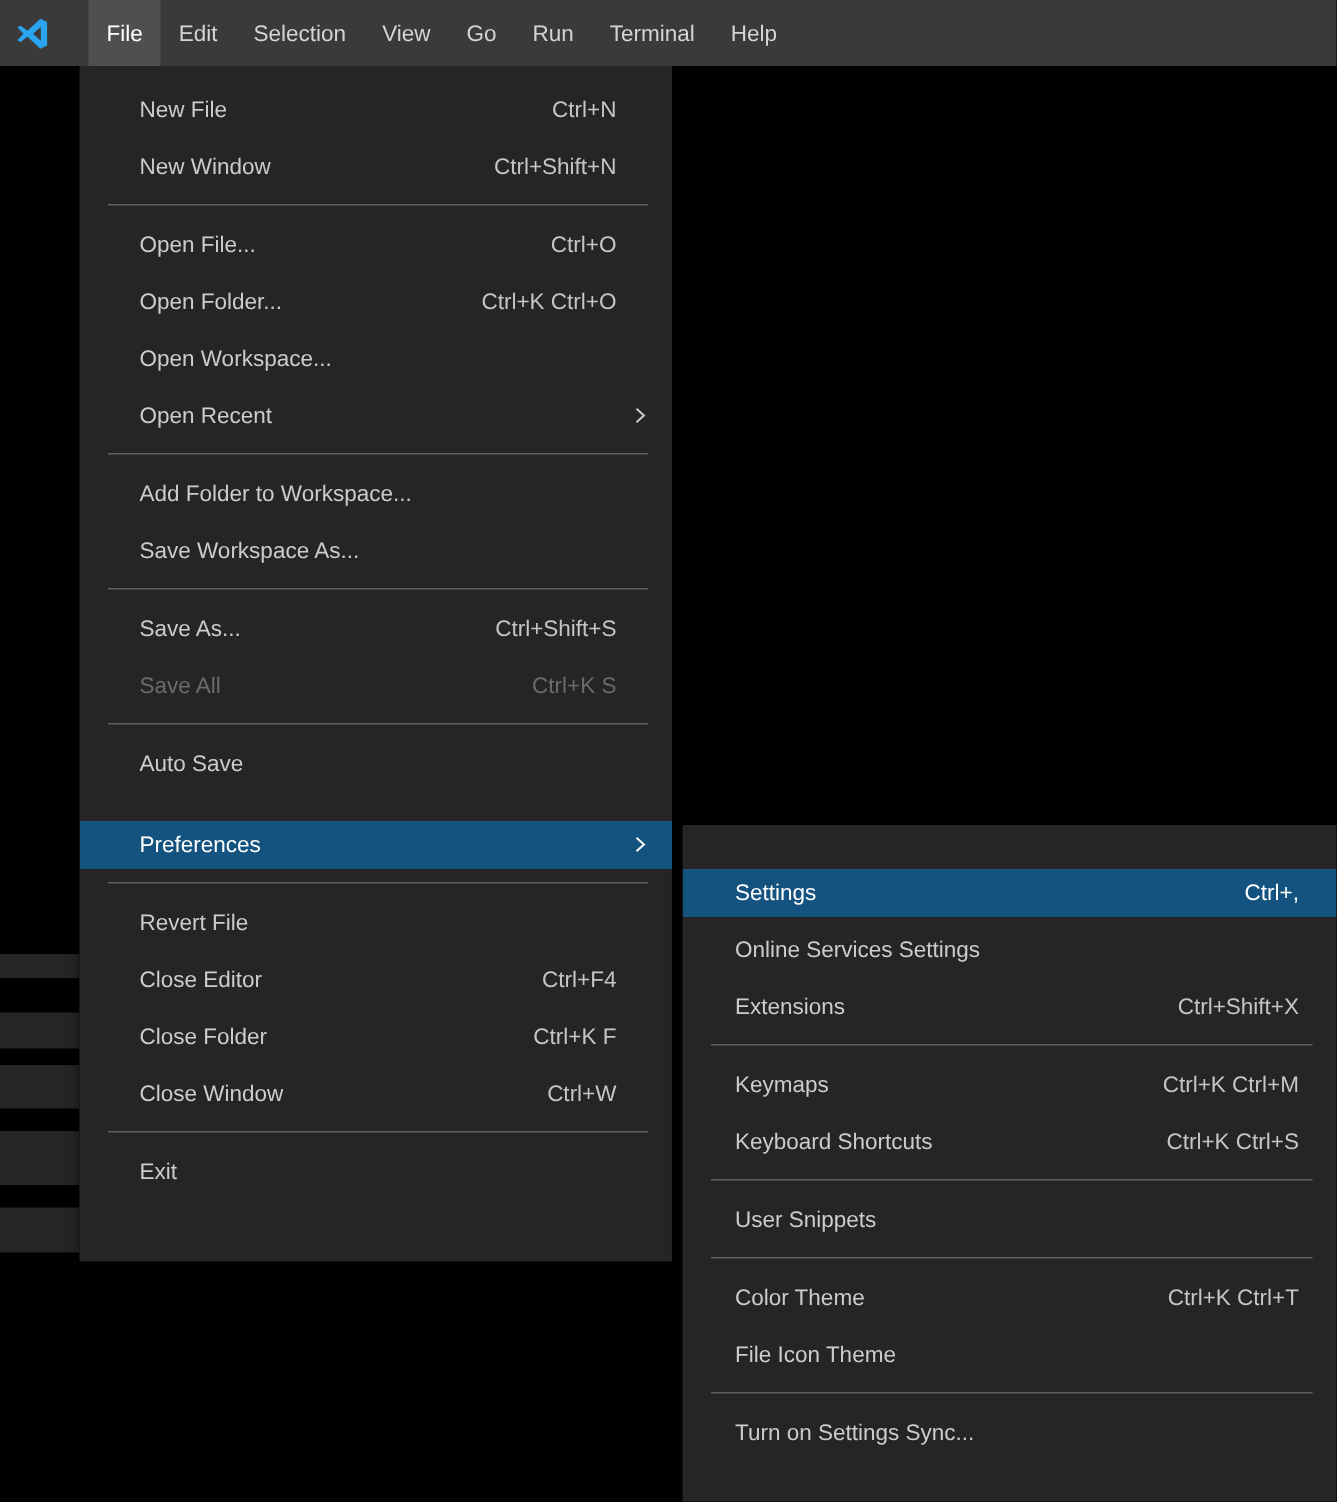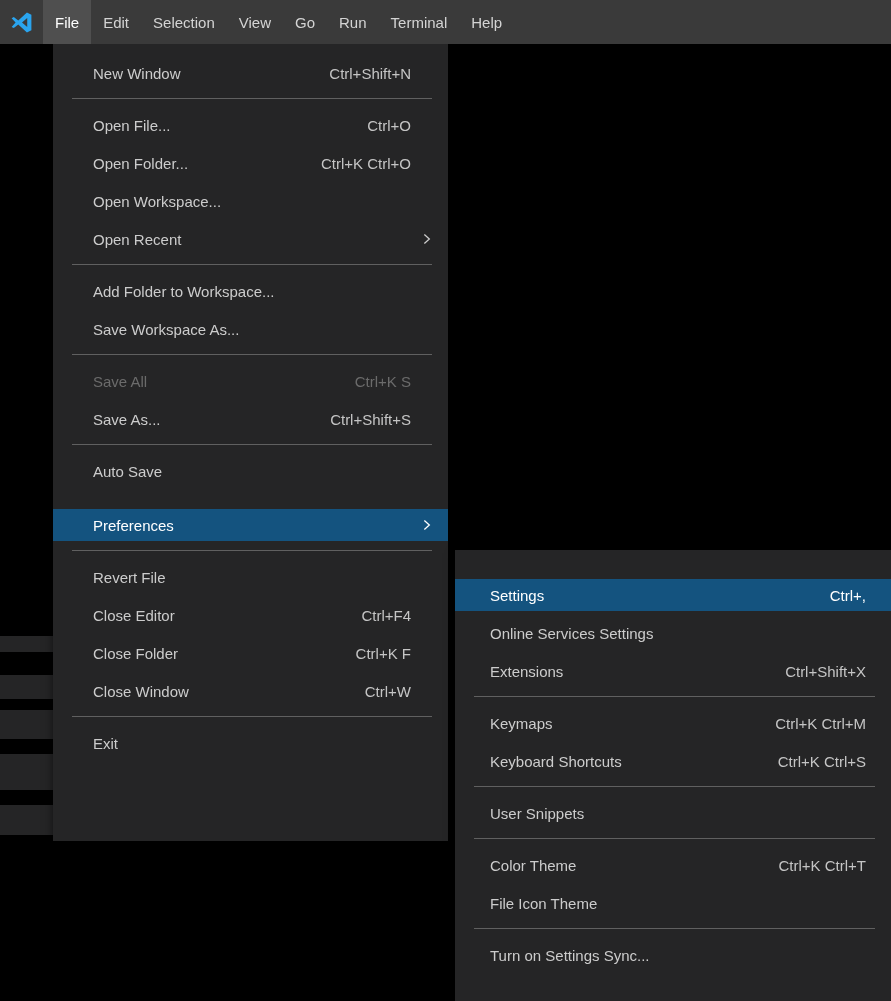--- a/index.html
+++ b/index.html
@@ -18,21 +18,21 @@
   body{
     width:891px;height:1001px;position:relative;overflow:hidden;
     background:#000;
     font-family:"Liberation Sans",sans-serif;
   }
   
   .menubar{
     position:absolute;left:0;top:0;width:891px;height:44px;
     background:var(--menubar-bg);
     display:flex;align-items:stretch;
-    color:#d4d4d4;font-size:15px;z-index:3;
+    color:#d4d4d4;font-size:15px;z-index:3;gap:16px;
   }
   .logo-box{width:43px;display:flex;align-items:center;justify-content:center;}
   .mb-item{
     padding:0 12px;display:flex;align-items:center;cursor:default;white-space:nowrap;
   }
   .mb-item.sel{background:var(--menubar-selected-bg);color:#ffffff;}
   
   .panel{
     position:absolute;background:var(--menu-bg);
     box-shadow:0 3px 9px rgba(0,0,0,.55);
@@ -93,20 +93,24 @@
 
 <div class="stripe-block">
   <div class="stripe-bar bar1"></div>
   <div class="stripe-bar bar2"></div>
   <div class="stripe-bar bar3"></div>
   <div class="stripe-bar bar4"></div>
 </div>
 
 <div class="panel" id="file-menu">
     <div class="mi">
+      <span class="lbl">New File</span>
+      <span class="sc">Ctrl+N</span>
+    </div>
+    <div class="mi">
       <span class="lbl">New Window</span>
       <span class="sc">Ctrl+Shift+N</span>
     </div>
     <div class="sep"></div>
     <div class="mi">
       <span class="lbl">Open File...</span>
       <span class="sc">Ctrl+O</span>
     </div>
     <div class="mi">
       <span class="lbl">Open Folder...</span>
@@ -124,27 +128,27 @@
       </span>
     </div>
     <div class="sep"></div>
     <div class="mi">
       <span class="lbl">Add Folder to Workspace...</span>
     </div>
     <div class="mi">
       <span class="lbl">Save Workspace As...</span>
     </div>
     <div class="sep"></div>
+    <div class="mi">
+      <span class="lbl">Save As...</span>
+      <span class="sc">Ctrl+Shift+S</span>
+    </div>
     <div class="mi dis">
       <span class="lbl">Save All</span>
       <span class="sc">Ctrl+K S</span>
-    </div>
-    <div class="mi">
-      <span class="lbl">Save As...</span>
-      <span class="sc">Ctrl+Shift+S</span>
     </div>
     <div class="sep"></div>
     <div class="mi">
       <span class="lbl">Auto Save</span>
     </div>
     <div class="mi sel">
       <span class="lbl">Preferences</span>
       <span class="chev">
         <svg width="15" height="15" viewBox="0 0 16 16">
           <path d="M5.7 3.2 11 8l-5.3 4.8" fill="none" stroke="currentColor" stroke-width="1.4"></path>

